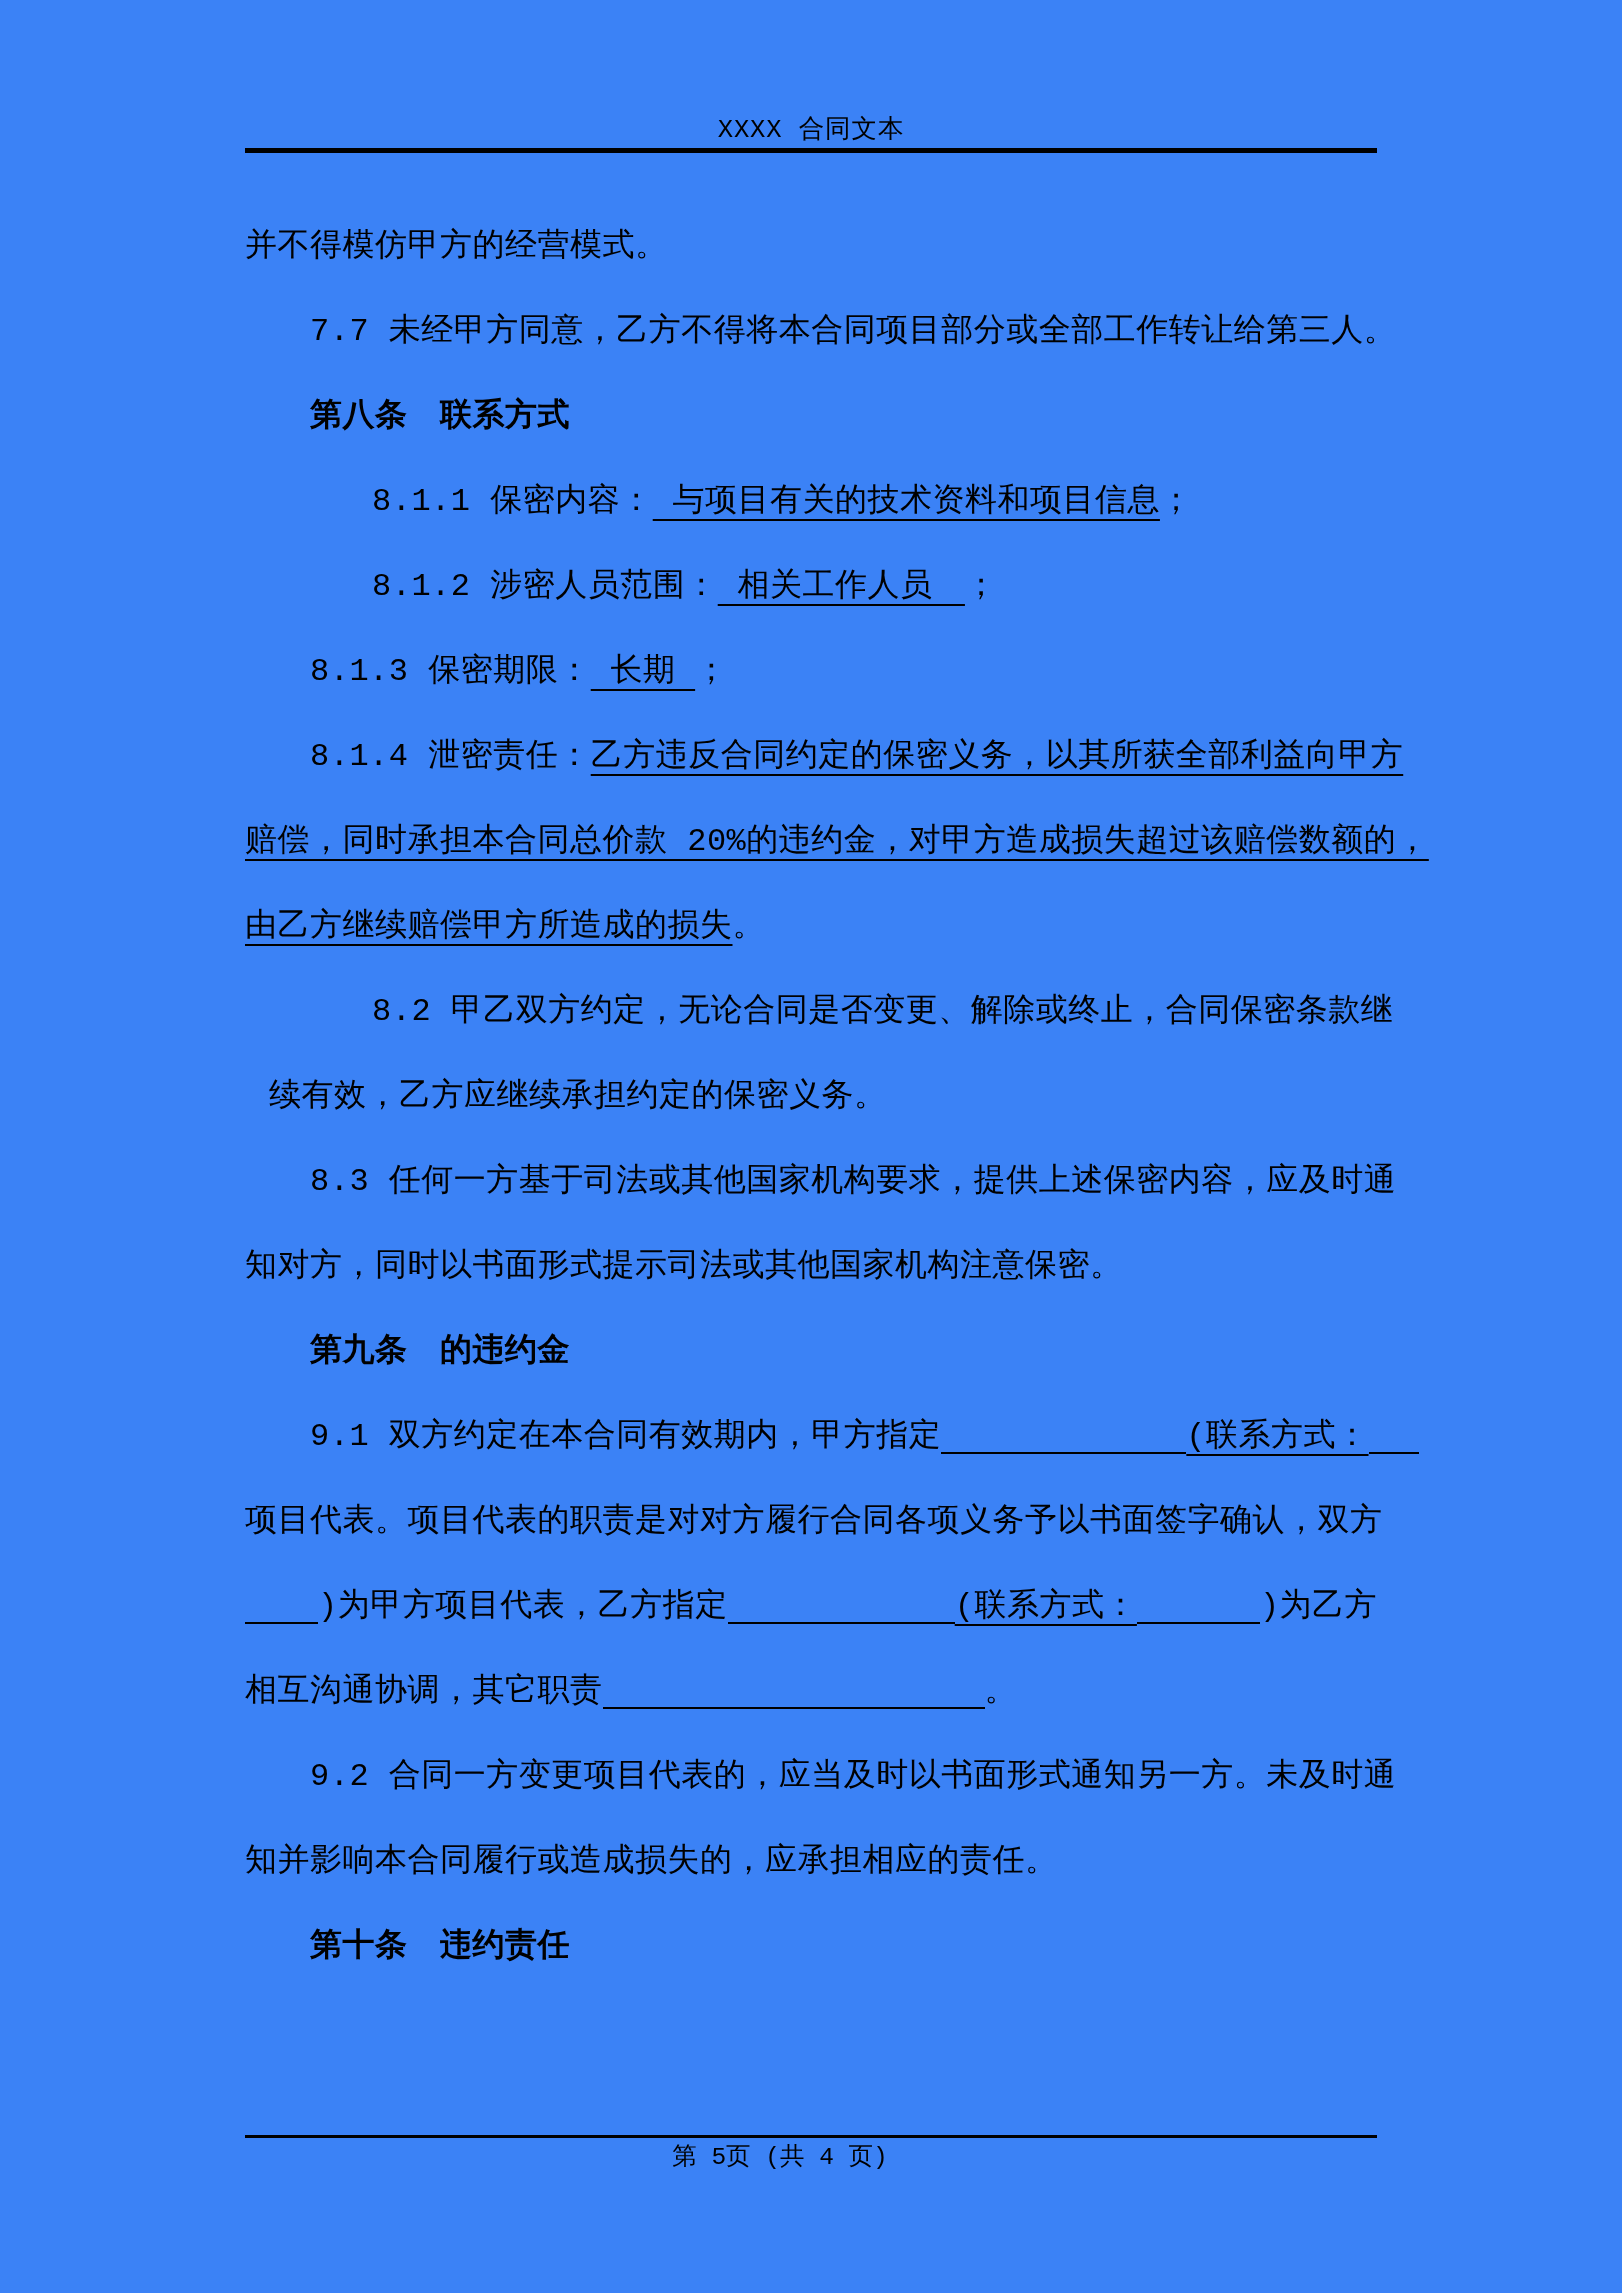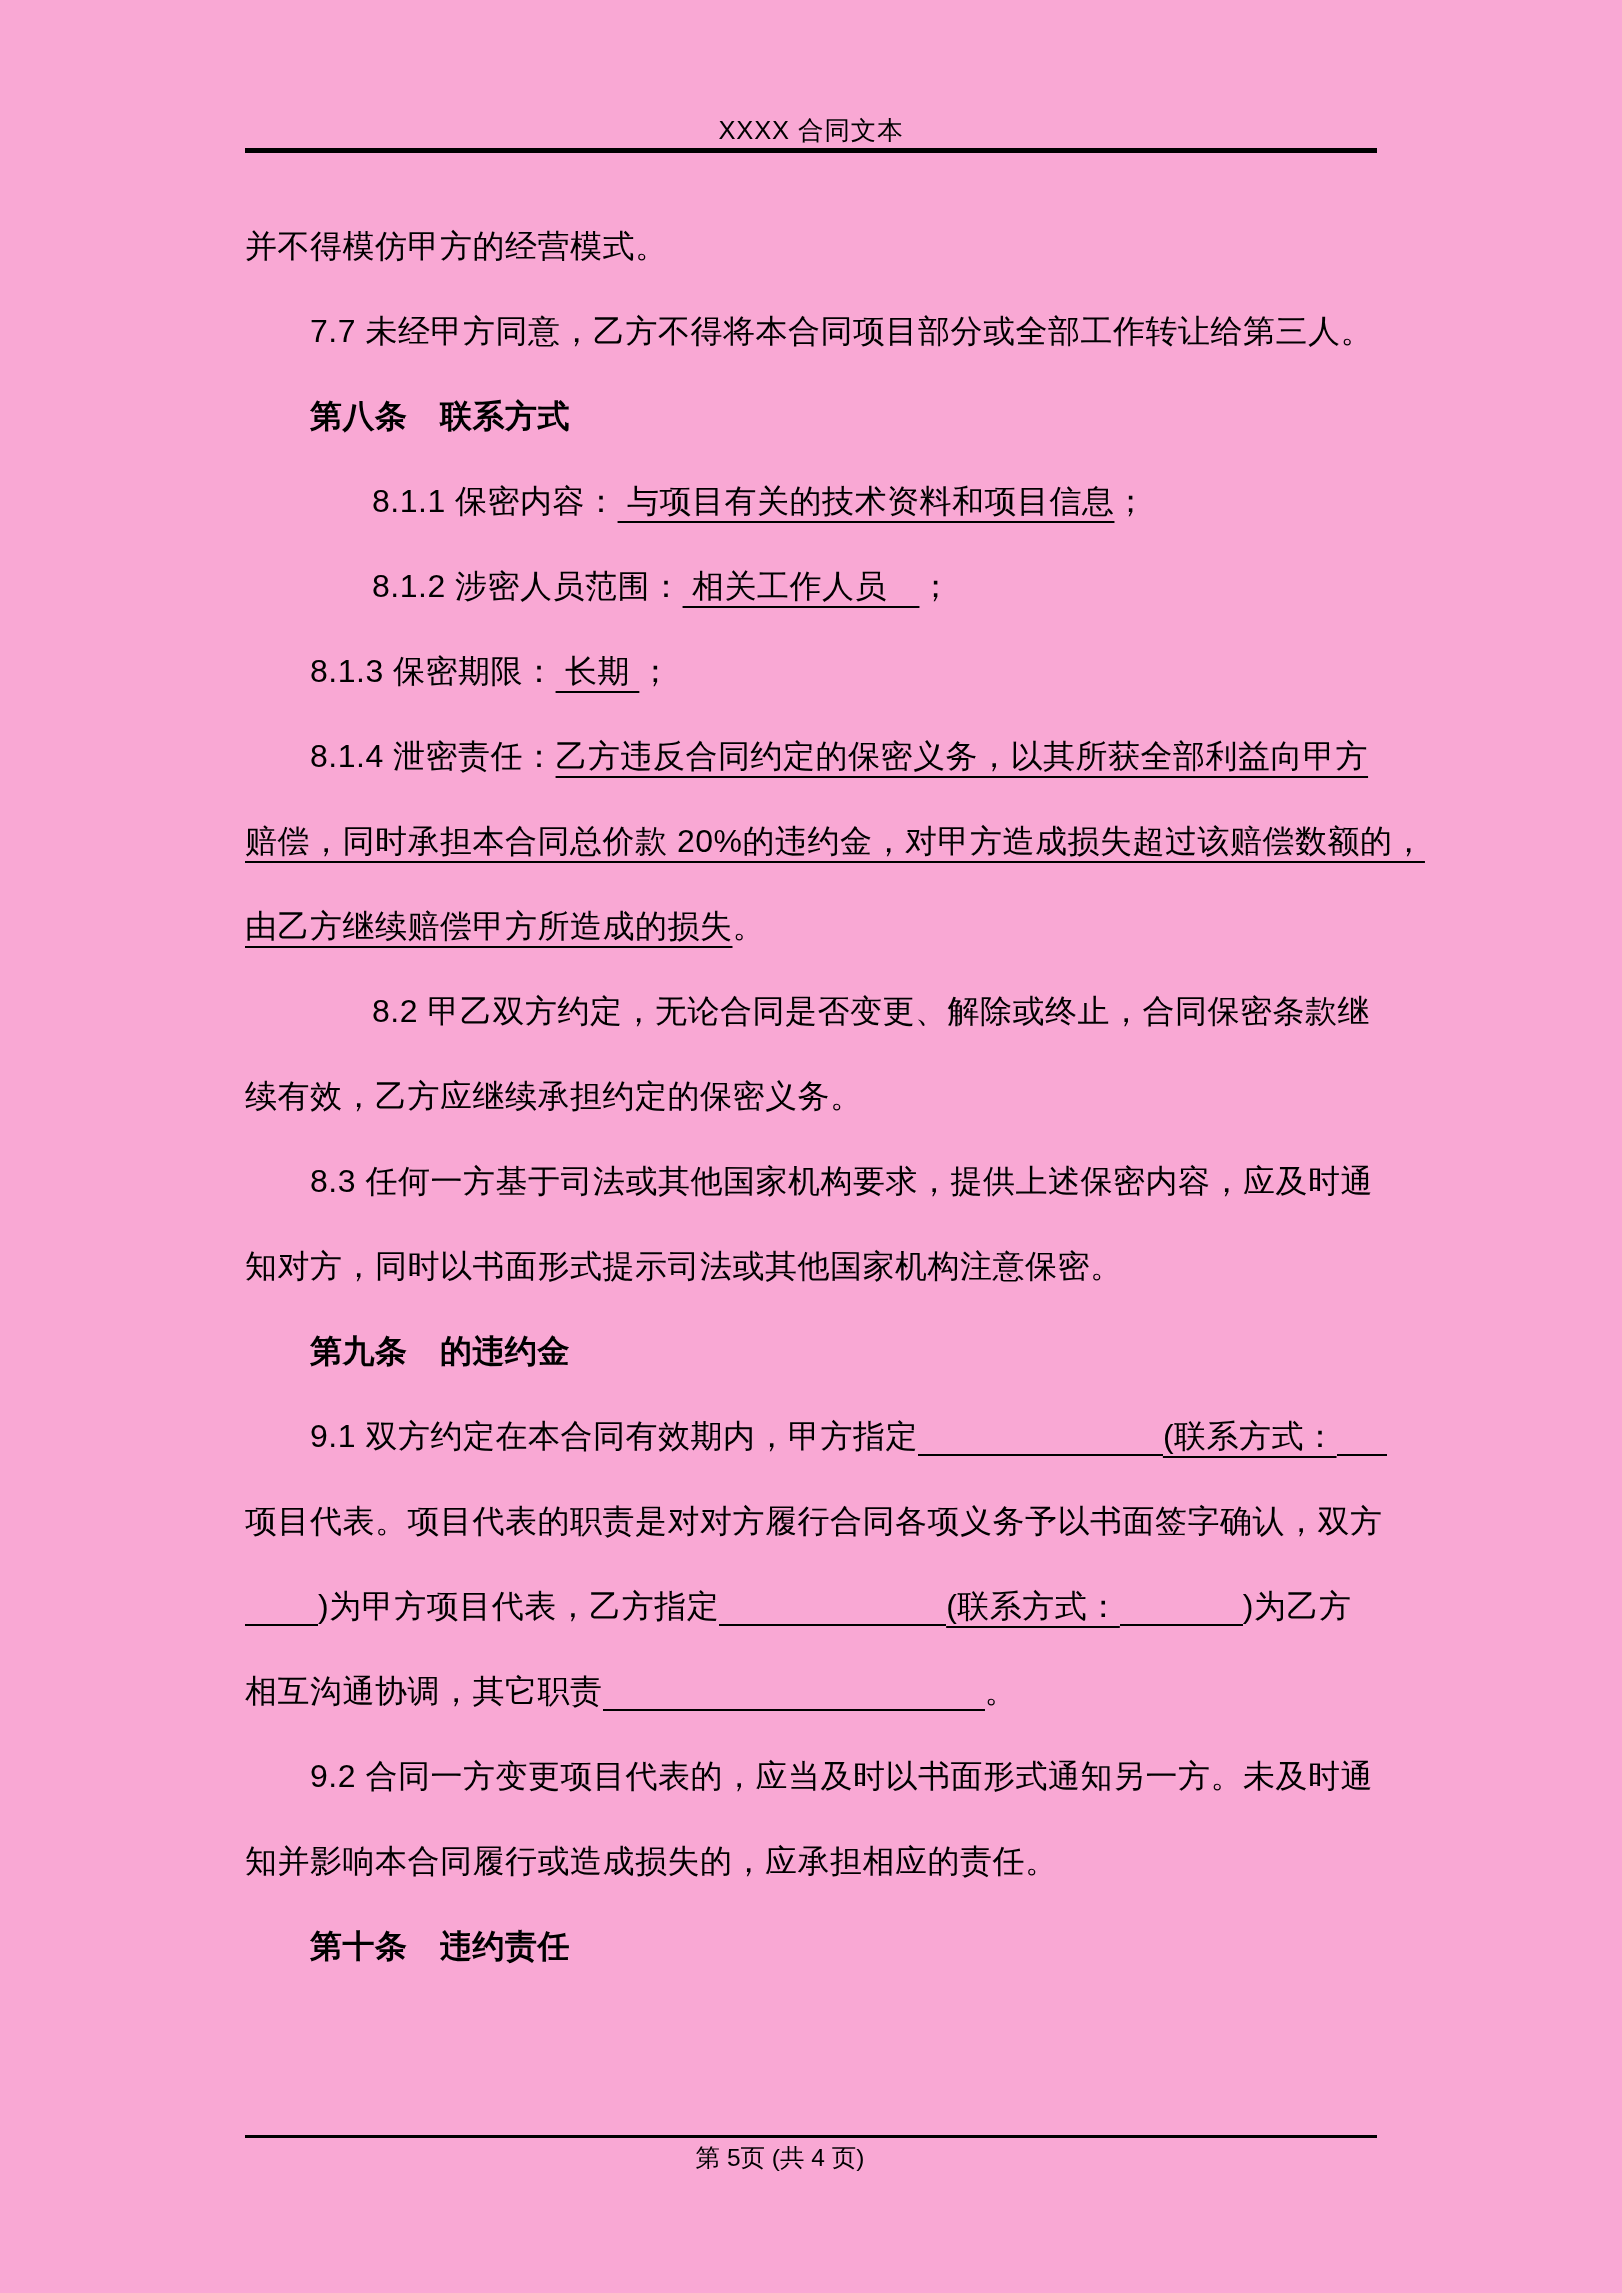--- a/index.html
+++ b/index.html
@@ -1,23 +1,23 @@
 <!DOCTYPE html>
 <html style="font-size:14.5px"><head>
 <meta charset="utf-8">
 <style>
   * { margin: 0; padding: 0; box-sizing: border-box; }
   html, body { background: #ffffff; }
   .page {
     position: relative;
     width: 1623px;
     height: 2294px;
-    background: #f9a8d4;
+    background: #3b82f6;
     color: #000000;
-    font-family: Liberation Sans, sans-serif;
+    font-family: Liberation Mono, monospace;
     overflow: hidden;
   }
   
   .header-title {
     position: absolute;
     top: 115px;
     left: 245px;
     width: 1132px;
     text-align: center;
     font-size: 25.5px;
@@ -93,21 +93,21 @@
       <div class="line" style="padding-left: 0px;"><span class="seg">并不得模仿甲方的经营模式。</span></div>
       <div class="line" style="padding-left: 65px;"><span class="seg">7.7 未经甲方同意，乙方不得将本合同项目部分或全部工作转让给第三人。</span></div>
       <div class="line bold" style="padding-left: 65px;"><span class="seg">第八条　联系方式</span></div>
       <div class="line" style="padding-left: 127px;"><span class="seg">8.1.1 保密内容：</span><span class="seg underlined"> 与项目有关的技术资料和项目信息</span><span class="seg">；</span></div>
       <div class="line" style="padding-left: 127px;"><span class="seg">8.1.2 涉密人员范围：</span><span class="seg underlined"> 相关工作人员　</span><span class="seg">；</span></div>
       <div class="line" style="padding-left: 65px;"><span class="seg">8.1.3 保密期限：</span><span class="seg underlined"> 长期 </span><span class="seg">；</span></div>
       <div class="line" style="padding-left: 65px;"><span class="seg">8.1.4 泄密责任：</span><span class="seg underlined">乙方违反合同约定的保密义务，以其所获全部利益向甲方</span></div>
       <div class="line" style="padding-left: 0px;"><span class="seg underlined">赔偿，同时承担本合同总价款 20%的违约金，对甲方造成损失超过该赔偿数额的，</span></div>
       <div class="line" style="padding-left: 0px;"><span class="seg underlined">由乙方继续赔偿甲方所造成的损失</span><span class="seg">。</span></div>
       <div class="line" style="padding-left: 127px;"><span class="seg">8.2 甲乙双方约定，无论合同是否变更、解除或终止，合同保密条款继</span></div>
-      <div class="line" style="padding-left: 0px;"><span class="seg">续有效，乙方应继续承担约定的保密义务。</span></div>
+      <div class="line" style="padding-left: 0px; margin-left: 24px;"><span class="seg">续有效，乙方应继续承担约定的保密义务。</span></div>
       <div class="line" style="padding-left: 65px;"><span class="seg">8.3 任何一方基于司法或其他国家机构要求，提供上述保密内容，应及时通</span></div>
       <div class="line" style="padding-left: 0px;"><span class="seg">知对方，同时以书面形式提示司法或其他国家机构注意保密。</span></div>
       <div class="line bold" style="padding-left: 65px;"><span class="seg">第九条　的违约金</span></div>
       <div class="line" style="padding-left: 65px;"><span class="seg">9.1 双方约定在本合同有效期内，甲方指定</span><span class="blank" style="width: 245px;"></span><span class="seg underlined">(联系方式：</span><span class="blank" style="width: 50px;"></span></div>
       <div class="line" style="padding-left: 0px;"><span class="seg">项目代表。项目代表的职责是对对方履行合同各项义务予以书面签字确认，双方</span></div>
       <div class="line" style="padding-left: 0px;"><span class="blank" style="width: 73px;"></span><span class="seg">)为甲方项目代表，乙方指定</span><span class="blank" style="width: 227px;"></span><span class="seg underlined">(联系方式：</span><span class="blank" style="width: 123px;"></span><span class="seg">)为乙方</span></div>
       <div class="line" style="padding-left: 0px;"><span class="seg">相互沟通协调，其它职责</span><span class="blank" style="width: 382px;"></span><span class="seg">。</span></div>
       <div class="line" style="padding-left: 65px;"><span class="seg">9.2 合同一方变更项目代表的，应当及时以书面形式通知另一方。未及时通</span></div>
       <div class="line" style="padding-left: 0px;"><span class="seg">知并影响本合同履行或造成损失的，应承担相应的责任。</span></div>
       <div class="line bold" style="padding-left: 65px;"><span class="seg">第十条　违约责任</span></div>

